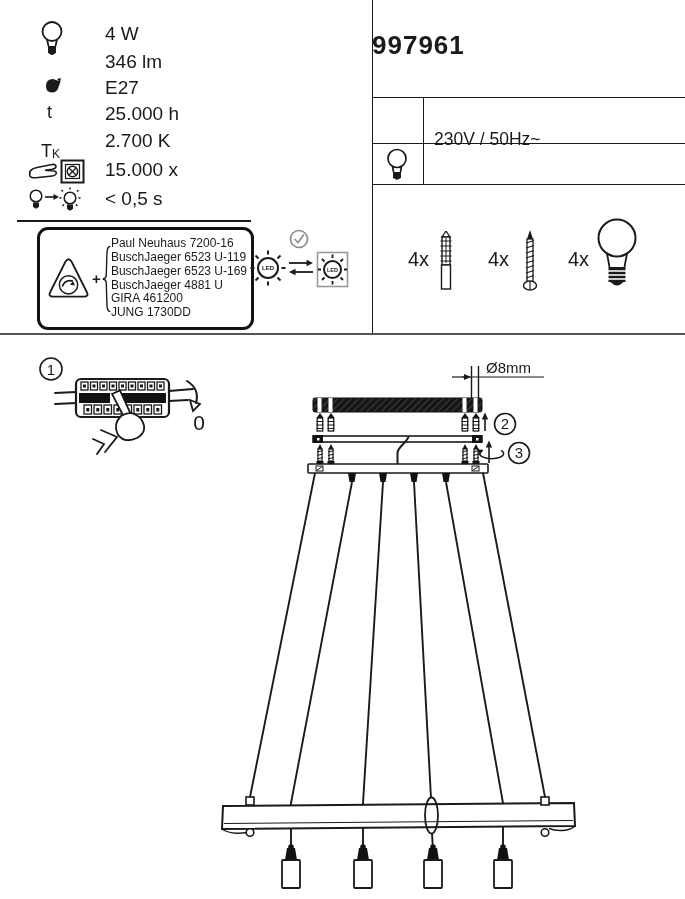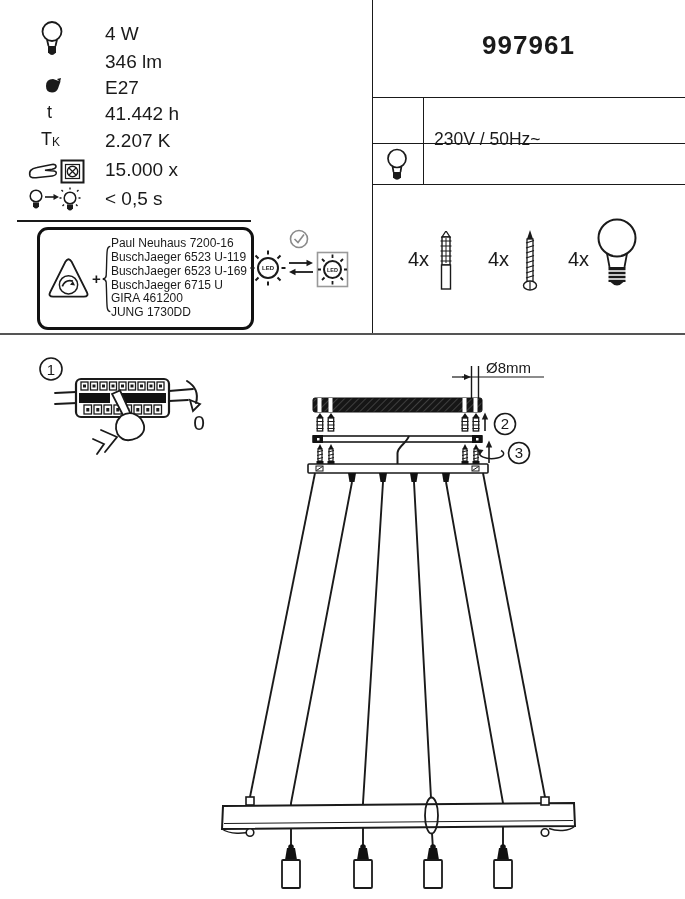--- a/index.html
+++ b/index.html
@@ -17,21 +17,21 @@
   .dimmer-box{
     position:absolute;left:37px;top:227px;width:199px;height:97px;
     border:3px solid #111;border-radius:11px;display:flex;align-items:center;padding:0 4px 0 8px;box-sizing:content-box;
   }
   .dimmer-plus{font-size:15px;font-weight:bold;margin:0 1px 0 3px;}
   .dimmer-list{font-size:12px;line-height:13.8px;white-space:nowrap;color:#1a1a1a;}
   
   .right-divider{position:absolute;left:372px;top:0;width:0;height:334px;border-left:1.5px solid #1a1a1a;}
   .h-line{position:absolute;left:372px;width:313px;height:0;border-top:1.5px solid #1a1a1a;}
   .icon-col-line{position:absolute;left:423px;top:98px;width:0;height:87px;border-left:1.5px solid #1a1a1a;}
-  .product-number{position:absolute;left:372px;top:30px;width:313px;text-align:center;font-size:26px;font-weight:bold;letter-spacing:1px;}
+  .product-number{position:absolute;left:372px;top:30px;width:313px;font-size:26px;font-weight:bold;letter-spacing:1px;}
   .elec-text{position:absolute;left:434px;font-size:17.5px;white-space:nowrap;}
   .qty-label{position:absolute;font-size:20px;text-align:center;}
   .section-divider{position:absolute;left:0;top:333px;width:685px;height:0;border-top:2px solid #555;}
   svg text{font-family:"Liberation Sans", sans-serif;}
 </style>
 </head>
 <body>
 
 <div class="page">
 
@@ -46,26 +46,26 @@
     <div class="spec-val" style="top:23px">4 W</div>
     <div class="spec-val" style="top:51px">346 lm</div>
 
     <svg class="abs" style="left:44px;top:77px" width="18" height="17" viewBox="0 0 18 17">
       <path d="M2,9 Q2,2 9,2 L16.5,4.5 L14,11.5 Q12.5,15.5 8,15.5 Q2,15.5 2,9 Z" fill="#1a1a1a"></path>
       <path d="M13,2 L17,1 L16,5 Z" fill="#1a1a1a"></path>
     </svg>
     <div class="spec-val" style="top:77px">E27</div>
 
     <div class="spec-sym" style="left:47px;top:102px">t</div>
-    <div class="spec-val" style="top:103px">41.442 h</div>
-
-    <div class="spec-sym" style="left:41px;top:129px">
+    <div class="spec-val" style="top:103px">25.000 h</div>
+
+    <div class="spec-sym" style="left:41px;top:141px">
       <span>T</span><span class="sym-sub">K</span>
     </div>
-    <div class="spec-val" style="top:130px">2.207 K</div>
+    <div class="spec-val" style="top:130px">2.700 K</div>
 
     <svg class="abs" style="left:27px;top:159px" width="58" height="26" viewBox="0 0 58 26">
       <path d="M3,17 Q1,10 10,8.5 L25,5.5 Q29,5 29,7.5 Q29,9.5 25,10.2 L18,11.2 L27,12 Q30,12.5 29,15 Q28,17 23,17.2 L11,18.5 Q4,19.5 3,17 Z" fill="#fff" stroke="#1a1a1a" stroke-width="1.6"></path>
       <rect x="34.5" y="1.5" width="22" height="22" fill="#fff" stroke="#1a1a1a" stroke-width="2"></rect>
       <rect x="38.5" y="5.5" width="14" height="14" fill="none" stroke="#1a1a1a" stroke-width="1.2"></rect>
       <circle cx="45.5" cy="12.5" r="5.2" fill="none" stroke="#1a1a1a" stroke-width="1.4"></circle>
       <path d="M42,9 L49,16 M49,9 L42,16" stroke="#1a1a1a" stroke-width="1.3"></path>
     </svg>
     <div class="spec-val" style="top:159px">15.000 x</div>
 
@@ -93,21 +93,21 @@
       <path d="M34,33 L37,39 L30,38 Z" fill="#1a1a1a"></path>
     </svg>
     <div class="dimmer-plus">+</div>
     <svg width="12" height="88" viewBox="0 0 12 88">
       <path d="M11,1 C5,1 7,10 5.5,40 C5,43.5 1,44 1,44 C1,44 5,44.5 5.5,48 C7,78 5,87 11,87" fill="none" stroke="#1a1a1a" stroke-width="1.8"></path>
     </svg>
     <div class="dimmer-list">
       <div>Paul Neuhaus 7200-16</div>
       <div>BuschJaeger 6523 U-119</div>
       <div>BuschJaeger 6523 U-169</div>
-      <div>BuschJaeger 6715 U</div>
+      <div>BuschJaeger 4881 U</div>
       <div>GIRA 461200</div>
       <div>JUNG 1730DD</div>
     </div>
   </div>
 
   <svg class="abs" style="left:245px;top:225px" width="115" height="75" viewBox="0 0 115 75">
     <g>
       <circle cx="54" cy="14" r="8.5" fill="none" stroke="#8a8a8a" stroke-width="1.6"></circle>
       <path d="M49.5,14 L53,17.5 L59,9.5" fill="none" stroke="#8a8a8a" stroke-width="1.6"></path>
     </g>

